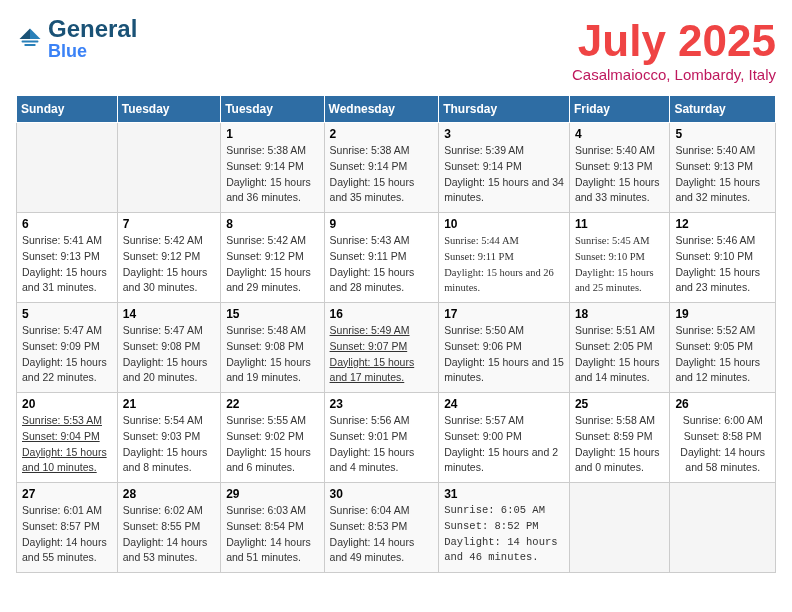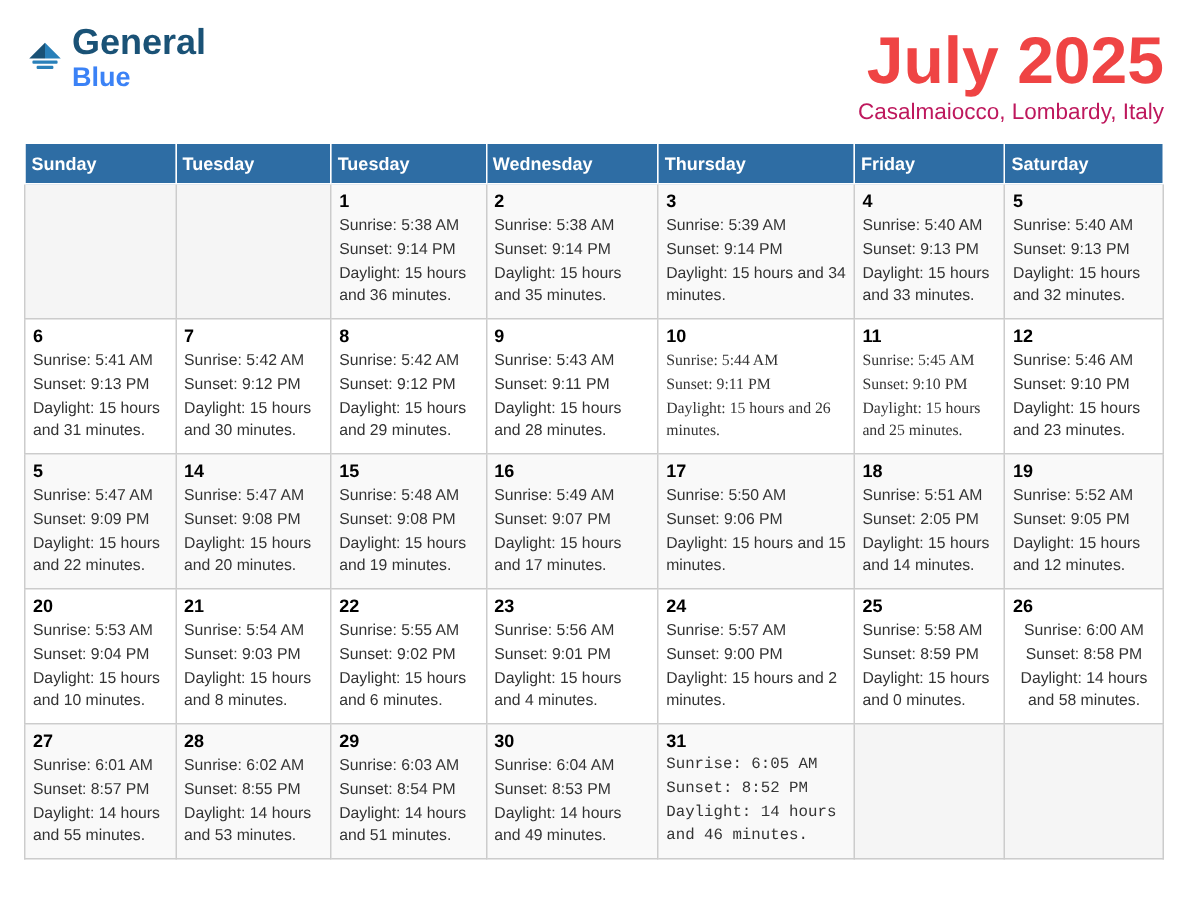--- a/index.html
+++ b/index.html
@@ -204,21 +204,21 @@
 Daylight: 15 hours and 20 minutes.</div>
         </td>
         <td>
           <span class="day-num">15</span>
           <div class="day-info" style="white-space: pre-line;">Sunrise: 5:48 AM
 Sunset: 9:08 PM
 Daylight: 15 hours and 19 minutes.</div>
         </td>
         <td>
           <span class="day-num">16</span>
-          <div class="day-info" style="white-space: pre-line;">Sunrise: 5:49 AM
+          <div class="day-info" style="white-space: pre-line; text-decoration: underline;">Sunrise: 5:49 AM
 Sunset: 9:07 PM
 Daylight: 15 hours and 17 minutes.</div>
         </td>
         <td>
           <span class="day-num">17</span>
           <div class="day-info" style="white-space: pre-line;">Sunrise: 5:50 AM
 Sunset: 9:06 PM
 Daylight: 15 hours and 15 minutes.</div>
         </td>
         <td>
@@ -230,21 +230,21 @@
         <td>
           <span class="day-num">19</span>
           <div class="day-info" style="white-space: pre-line;">Sunrise: 5:52 AM
 Sunset: 9:05 PM
 Daylight: 15 hours and 12 minutes.</div>
         </td>
       </tr>
       <tr>
         <td>
           <span class="day-num">20</span>
-          <div class="day-info" style="white-space: pre-line;">Sunrise: 5:53 AM
+          <div class="day-info" style="white-space: pre-line; text-decoration: underline;">Sunrise: 5:53 AM
 Sunset: 9:04 PM
 Daylight: 15 hours and 10 minutes.</div>
         </td>
         <td>
           <span class="day-num">21</span>
           <div class="day-info" style="white-space: pre-line;">Sunrise: 5:54 AM
 Sunset: 9:03 PM
 Daylight: 15 hours and 8 minutes.</div>
         </td>
         <td>

